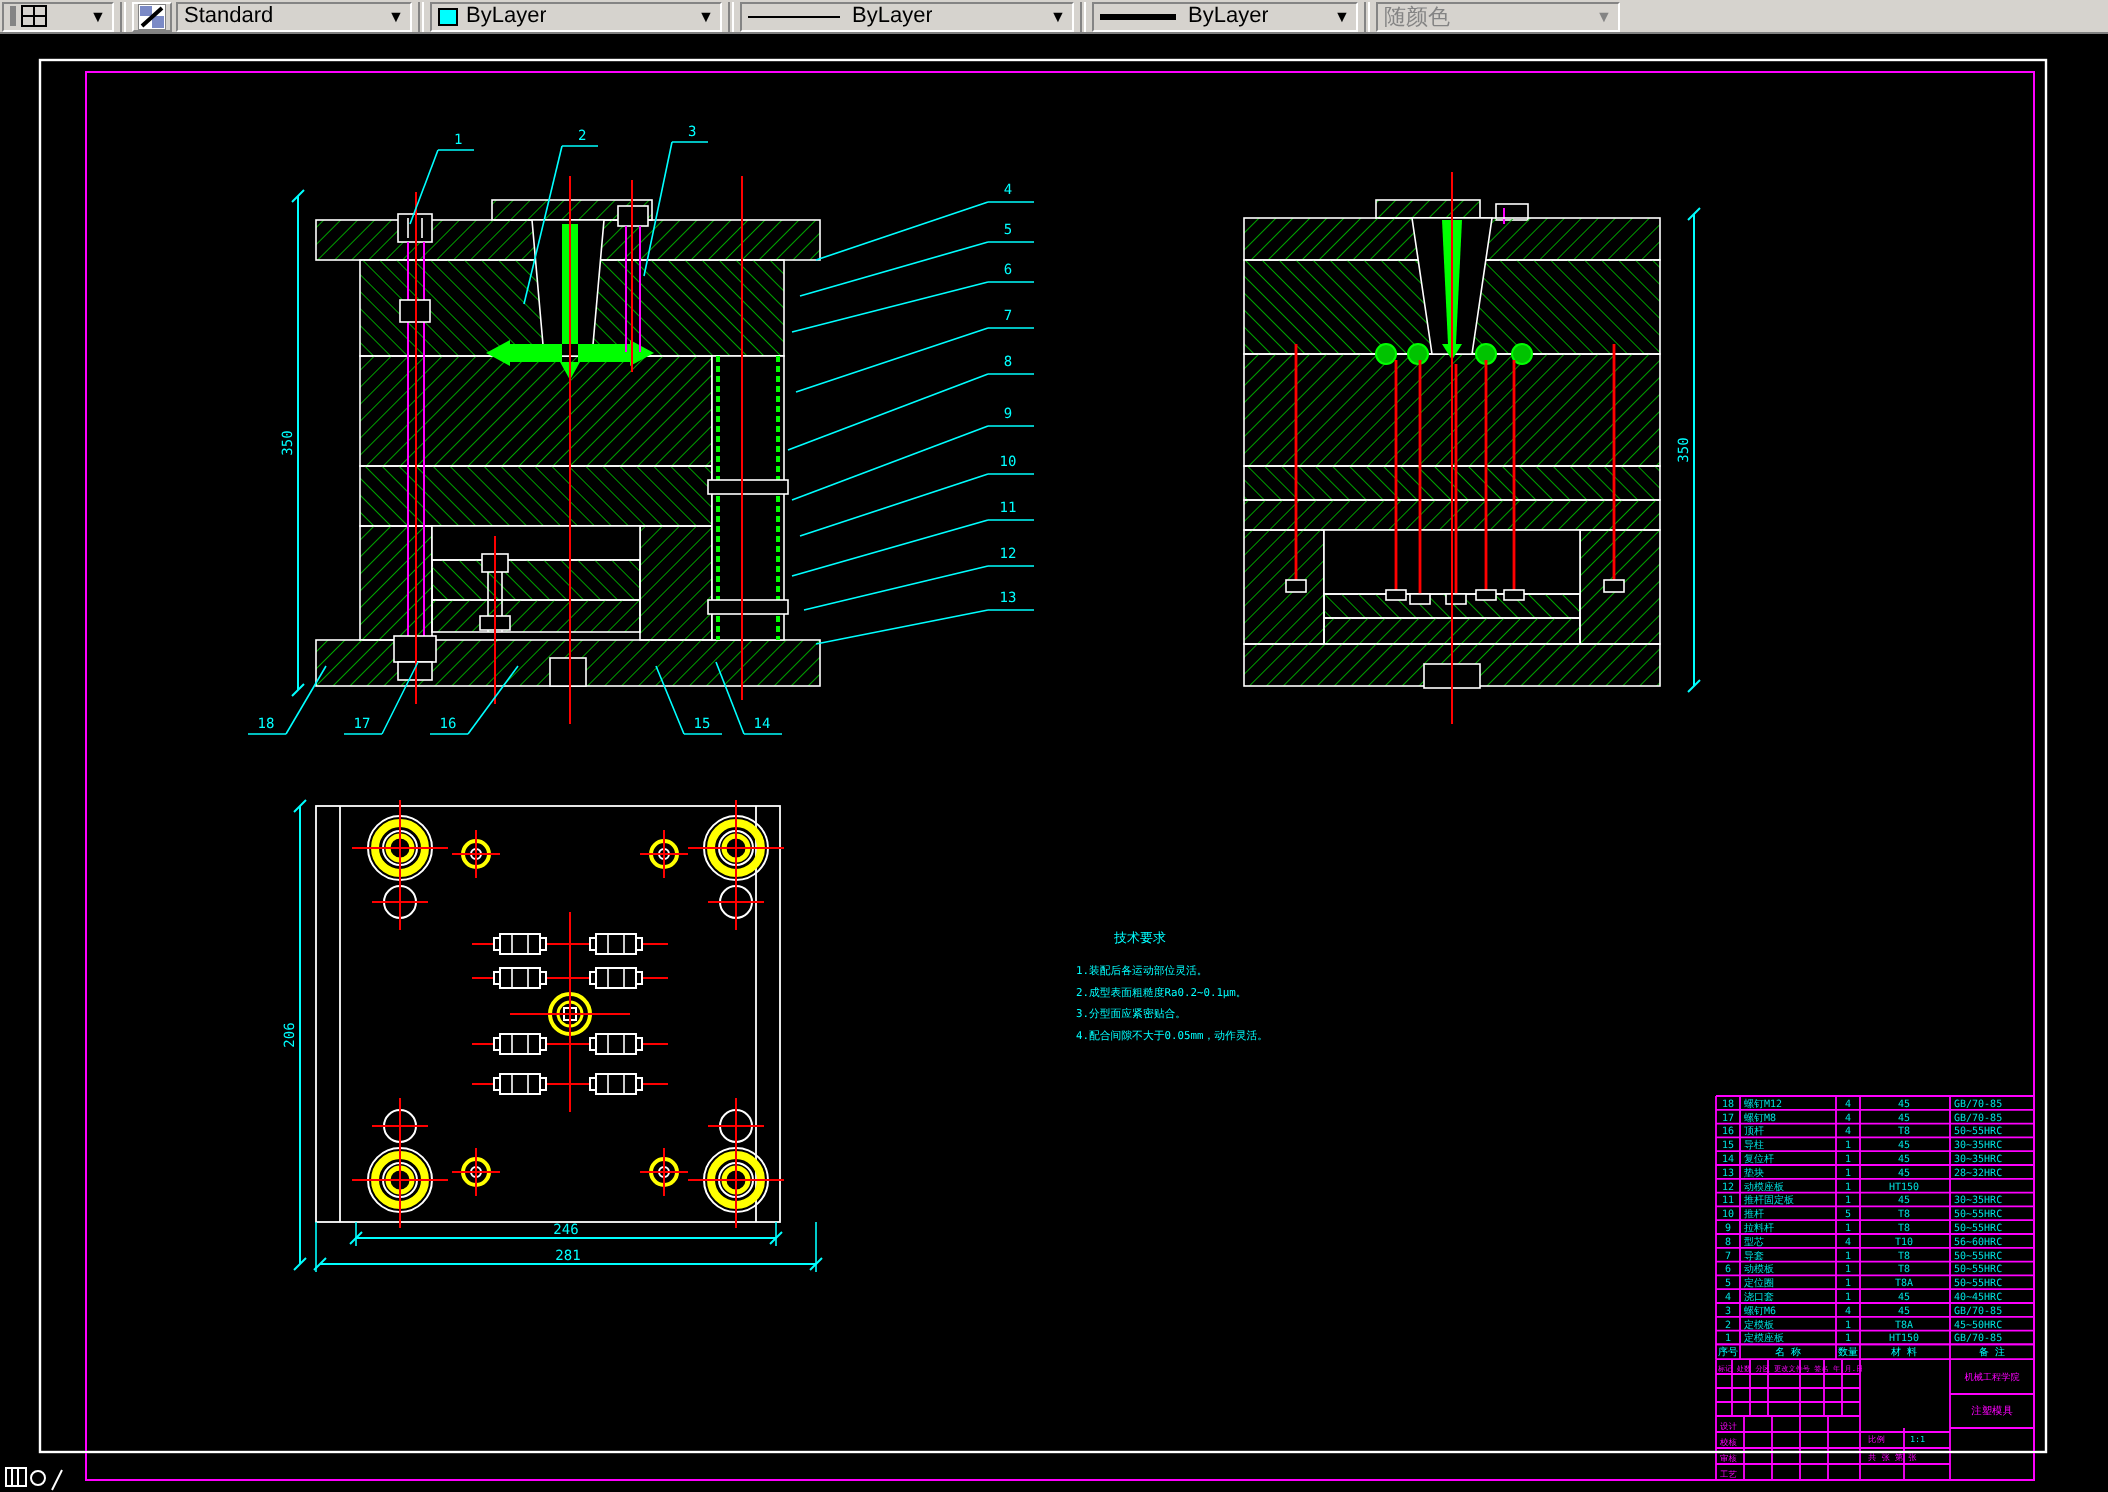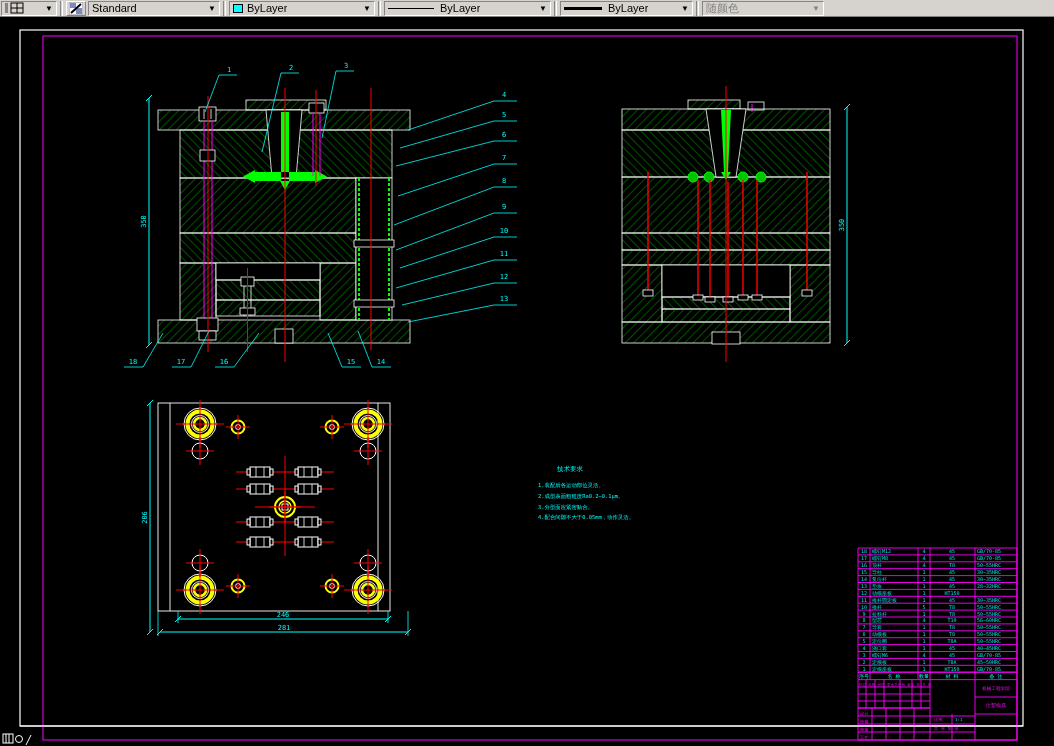--- a/index.html
+++ b/index.html
@@ -542,21 +542,21 @@
   </div>
   <div class="sep"></div>
   <div class="toolbtn">
     <svg width="14" height="13">
       <rect x="0" y="0" width="14" height="13" fill="#fff" stroke="#848484"></rect>
       <rect x="1" y="1" width="6" height="5" fill="#7b8ac6"></rect>
       <rect x="7" y="6" width="6" height="6" fill="#7b8ac6"></rect>
       <line x1="2" y1="11" x2="12" y2="2" stroke="#000" stroke-width="2"></line>
     </svg>
   </div>
-  <div class="combo" style="width:132px">
+  <div class="combo" style="width:118px">
     <span class="lbl">Standard</span>
     <span class="arrow">▼</span>
   </div>
   <div class="sep"></div>
   <div class="combo" style="width:146px">
     <span class="swatch"></span>
     <span class="lbl">ByLayer</span>
     <span class="arrow">▼</span>
   </div>
   <div class="sep"></div>

